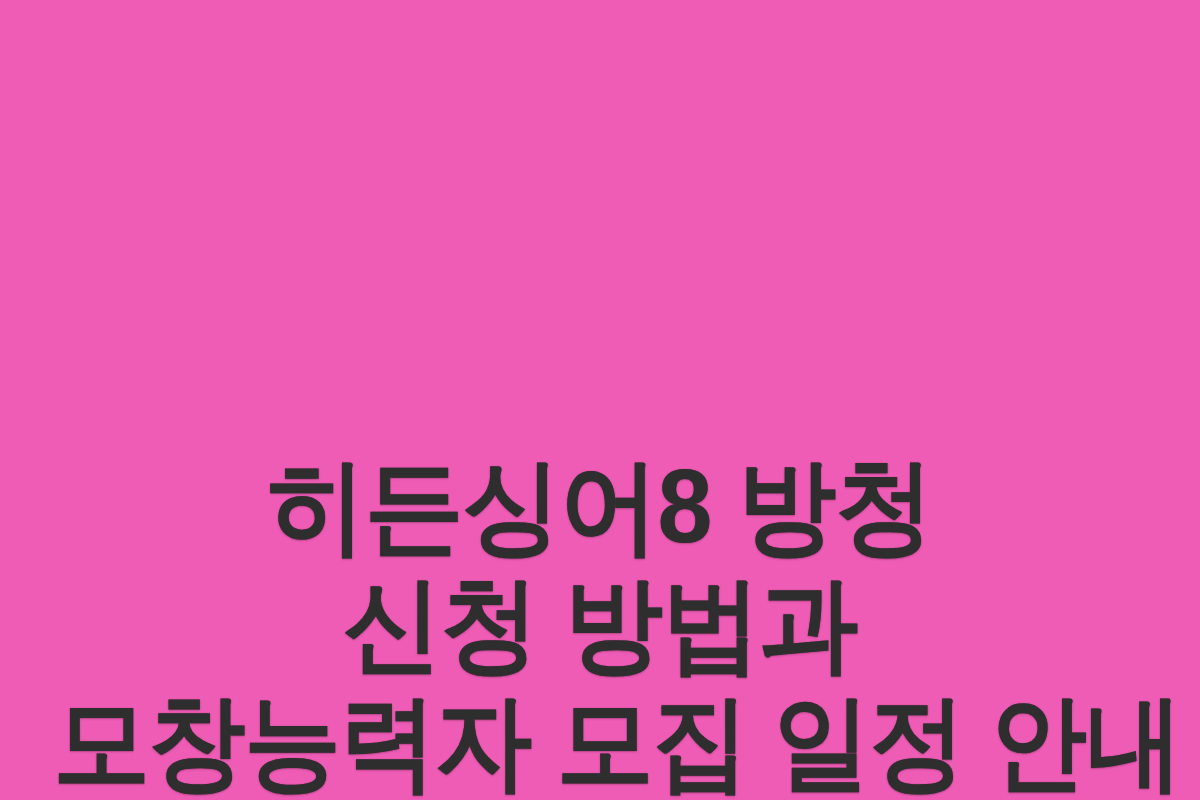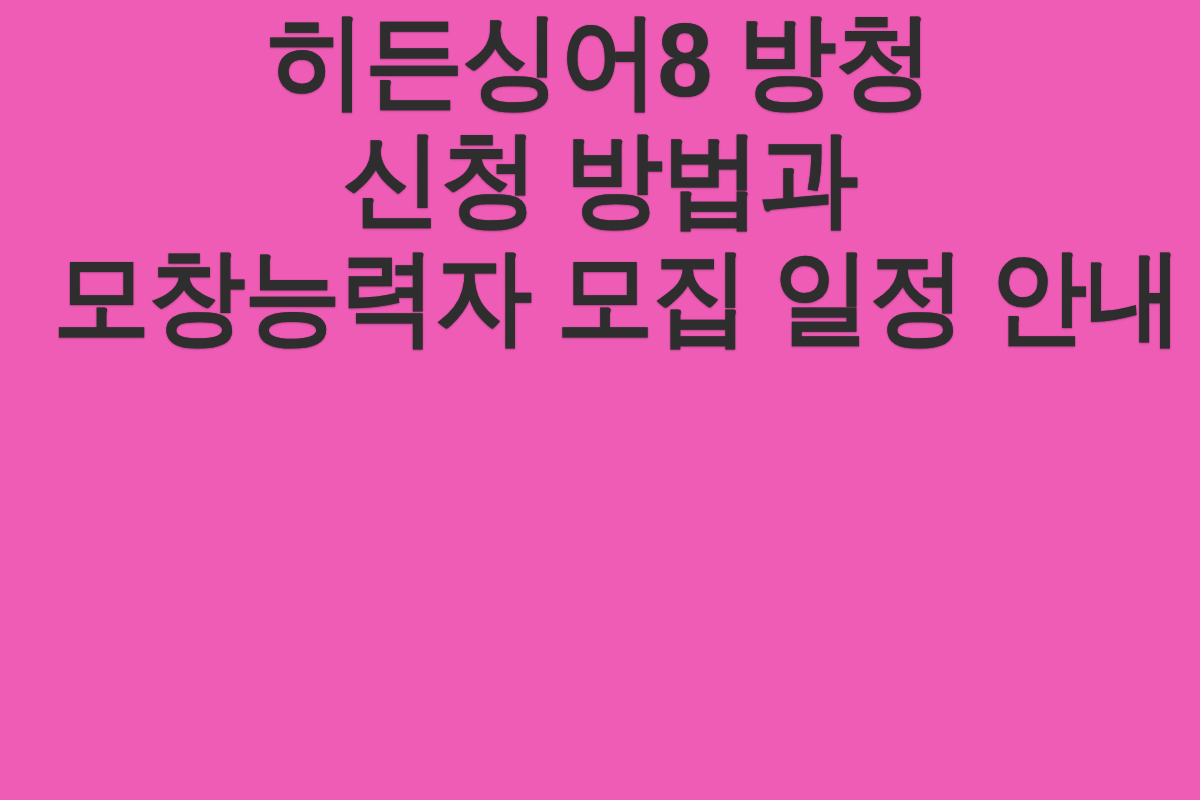--- a/index.html
+++ b/index.html
@@ -15,21 +15,21 @@
     font-family: "Liberation Sans", "DejaVu Sans", sans-serif;
   }
 
   
   .banner {
     position: relative;
     box-sizing: border-box;
     width: 1200px;
     height: 800px;
     display: flex;
-    align-items: flex-start;
+    align-items: flex-end;
     justify-content: center;
     background: #ee5cb5;
     overflow: hidden;
   }
 
   
   .headline {
     display: flex;
     flex-direction: column;
     align-items: center;

